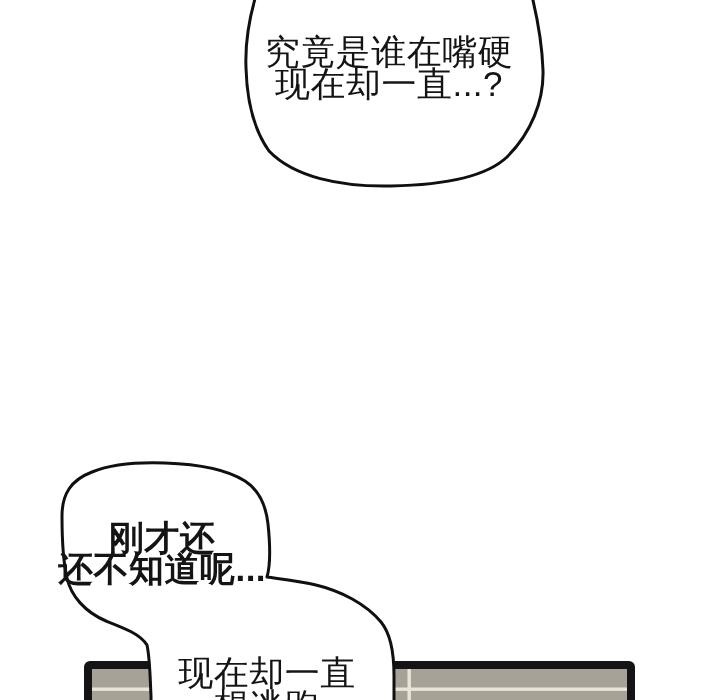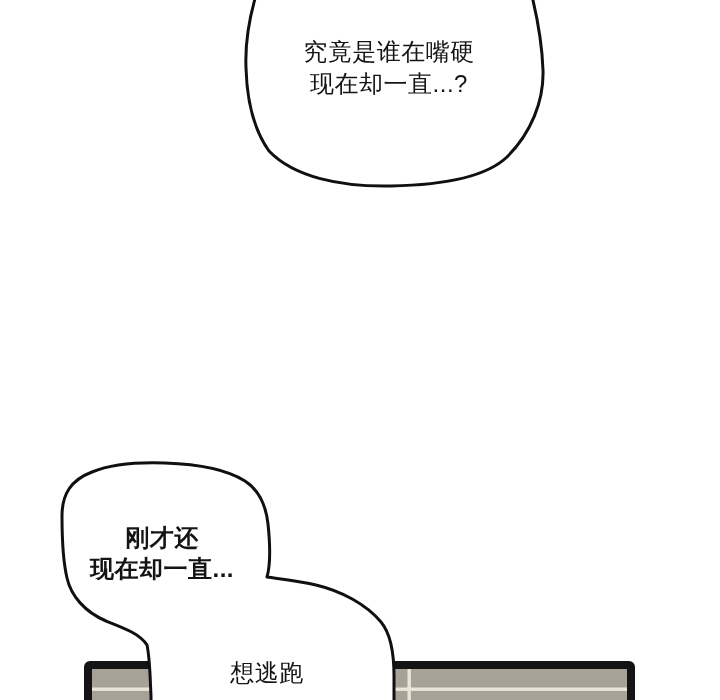--- a/index.html
+++ b/index.html
@@ -30,21 +30,21 @@
   }
   .bubble-outline {
     stroke-width: 3;
     stroke-linejoin: round;
     stroke-linecap: round;
   }
   .bubble-text {
     position: absolute;
     text-align: center;
     color: #141414;
-    font-size: 24px;
+    font-size: 35px;
     font-weight: 500;
     letter-spacing: 0.5px;
     white-space: nowrap;
   }
   .bubble-text .line {
     display: block;
   }
   #text-top    { left: 229px; top: 36px;  width: 320px; line-height: 32px; }
   #text-middle { left: 42px;  top: 522px; width: 240px; line-height: 31px; font-weight: bold; }
   #text-bottom { left: 137px; top: 656px; width: 260px; line-height: 33px; }
@@ -91,20 +91,21 @@
              Z" fill="#ffffff" stroke="#101010"></path>
   </svg>
 
   <div class="bubble-text" id="text-top">
     <span class="line">究竟是谁在嘴硬</span>
     <span class="line">现在却一直...?</span>
   </div>
 
   <div class="bubble-text" id="text-middle">
     <span class="line">刚才还</span>
-    <span class="line">现在却一直...</span>
+    <span class="line">还不知道呢...</span>
   </div>
 
   <div class="bubble-text" id="text-bottom">
+    <span class="line">现在却一直</span>
     <span class="line">想逃跑</span>
   </div>
 
 </div>
 
 </body></html>

